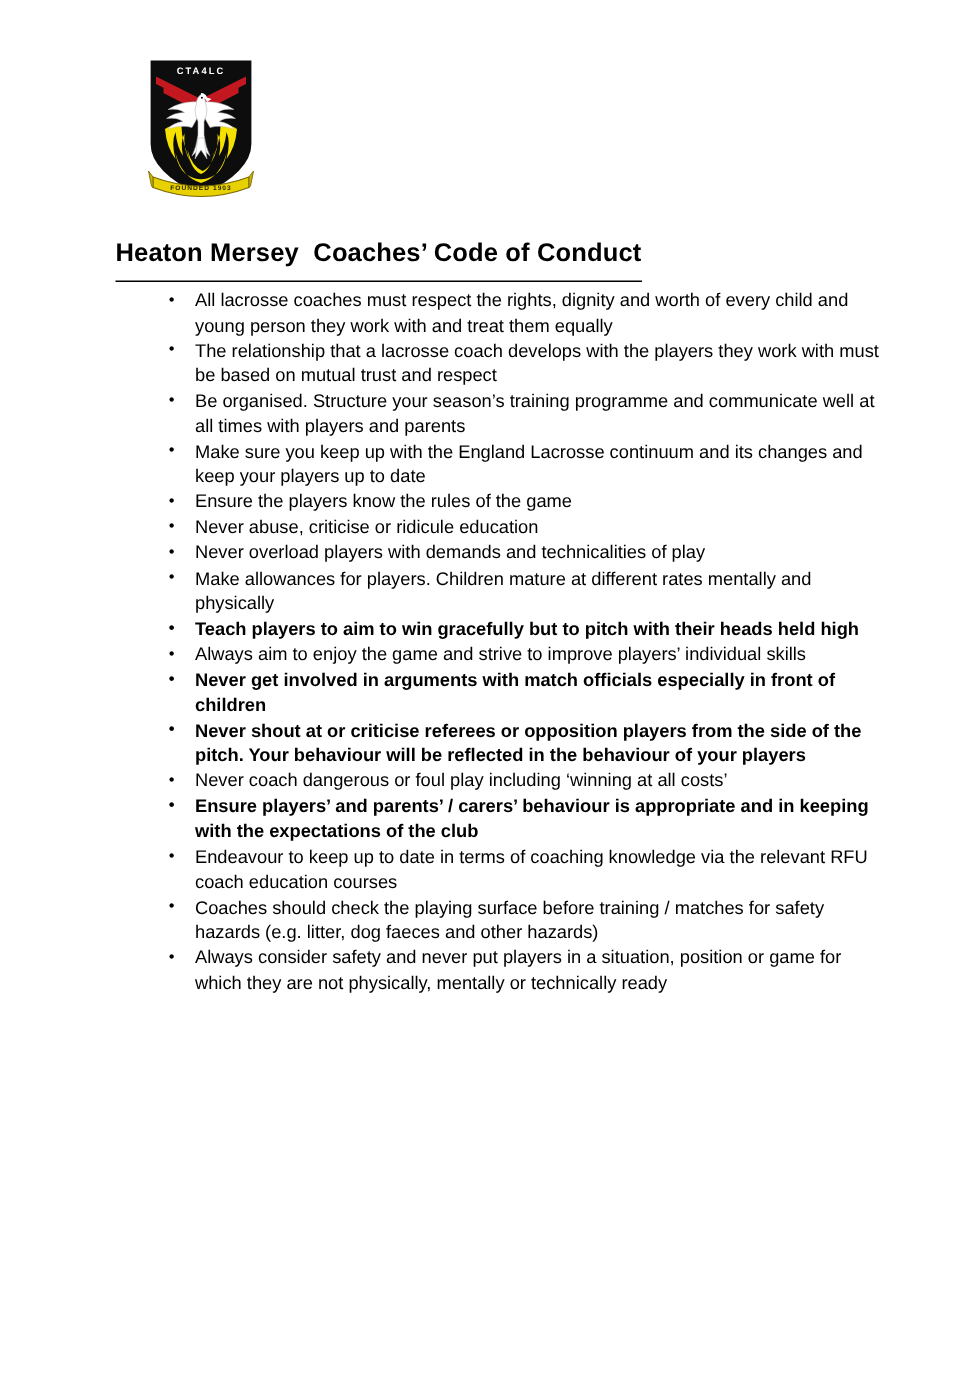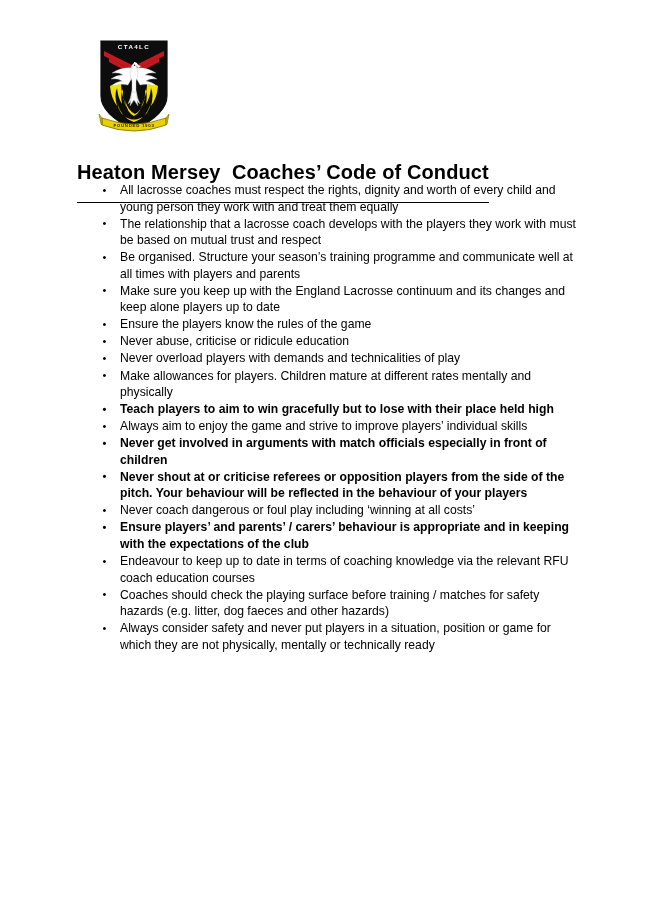--- a/index.html
+++ b/index.html
@@ -31,38 +31,38 @@
     width: 74px;
     height: 100px;
   }
   .crest-wrap svg { display: block; }
 
   
   .doc-title {
     position: absolute;
     left: 77px;
     top: 148px;
-    font-size: 20px;
+    font-size: 17px;
     font-weight: bold;
     letter-spacing: 0.1px;
     color: #000;
     white-space: pre;
     border-bottom: 1.4px solid #000;
-    padding-bottom: 18px;
+    padding-bottom: 8px;
     line-height: 1.15;
     text-align: right;
   }
 
   
   .code-list {
     position: absolute;
     left: 100px;
     top: 180px;
     width: 474px;
-    margin: 2px;
+    margin: 12px;
     padding: 0;
     list-style: none;
   }
   .code-item {
     position: relative;
     padding-left: 18px;
     font-size: 12.2px;
     line-height: 16.55px;
     color: #000;
     margin: 0 0 0.5px 0;
@@ -120,26 +120,26 @@
       <text x="37" y="88.5" text-anchor="middle" fill="#2a2400" font-family="Liberation Sans, sans-serif" font-size="4.4" font-weight="bold" letter-spacing="0.7">FOUNDED 1903</text>
     </svg>
   </div>
 
   <h1 class="doc-title">Heaton Mersey  Coaches’ Code of Conduct</h1>
 
   <ul class="code-list">
     <li class="code-item">All lacrosse coaches must respect the rights, dignity and worth of every child and young person they work with and treat them equally</li>
     <li class="code-item">The relationship that a lacrosse coach develops with the players they work with must be based on mutual trust and respect</li>
     <li class="code-item">Be organised.  Structure your season’s training programme and communicate well at all times with players and parents</li>
-    <li class="code-item">Make sure you keep up with the England Lacrosse continuum and its changes and keep alone players up to date</li>
+    <li class="code-item">Make sure you keep up with the England Lacrosse continuum and its changes and keep your players up to date</li>
     <li class="code-item">Ensure the players know the rules of the game</li>
     <li class="code-item">Never abuse, criticise or ridicule education</li>
     <li class="code-item">Never overload players with demands and technicalities of play</li>
     <li class="code-item">Make allowances for players.  Children mature at different rates mentally and physically</li>
-    <li class="code-item bold">Teach players to aim to win gracefully but to lose with their place held high</li>
+    <li class="code-item bold">Teach players to aim to win gracefully but to pitch with their heads held high</li>
     <li class="code-item">Always aim to enjoy the game and strive to improve players’ individual skills</li>
     <li class="code-item bold">Never get involved in arguments with match officials especially in front of children</li>
     <li class="code-item bold">Never shout at or criticise referees or opposition players from the side of the pitch. Your behaviour will be reflected in the behaviour of your players</li>
     <li class="code-item">Never coach dangerous or foul play including ‘winning at all costs’</li>
     <li class="code-item bold">Ensure players’ and parents’ / carers’ behaviour is appropriate and in keeping with the expectations of the club</li>
     <li class="code-item">Endeavour to keep up to date in terms of coaching knowledge via the relevant RFU coach education courses</li>
     <li class="code-item">Coaches should check the playing surface before training / matches for safety hazards (e.g. litter, dog faeces and other hazards)</li>
     <li class="code-item">Always consider safety and never put players in a situation, position or game for which they are not physically, mentally or technically ready</li>
   </ul>
 

